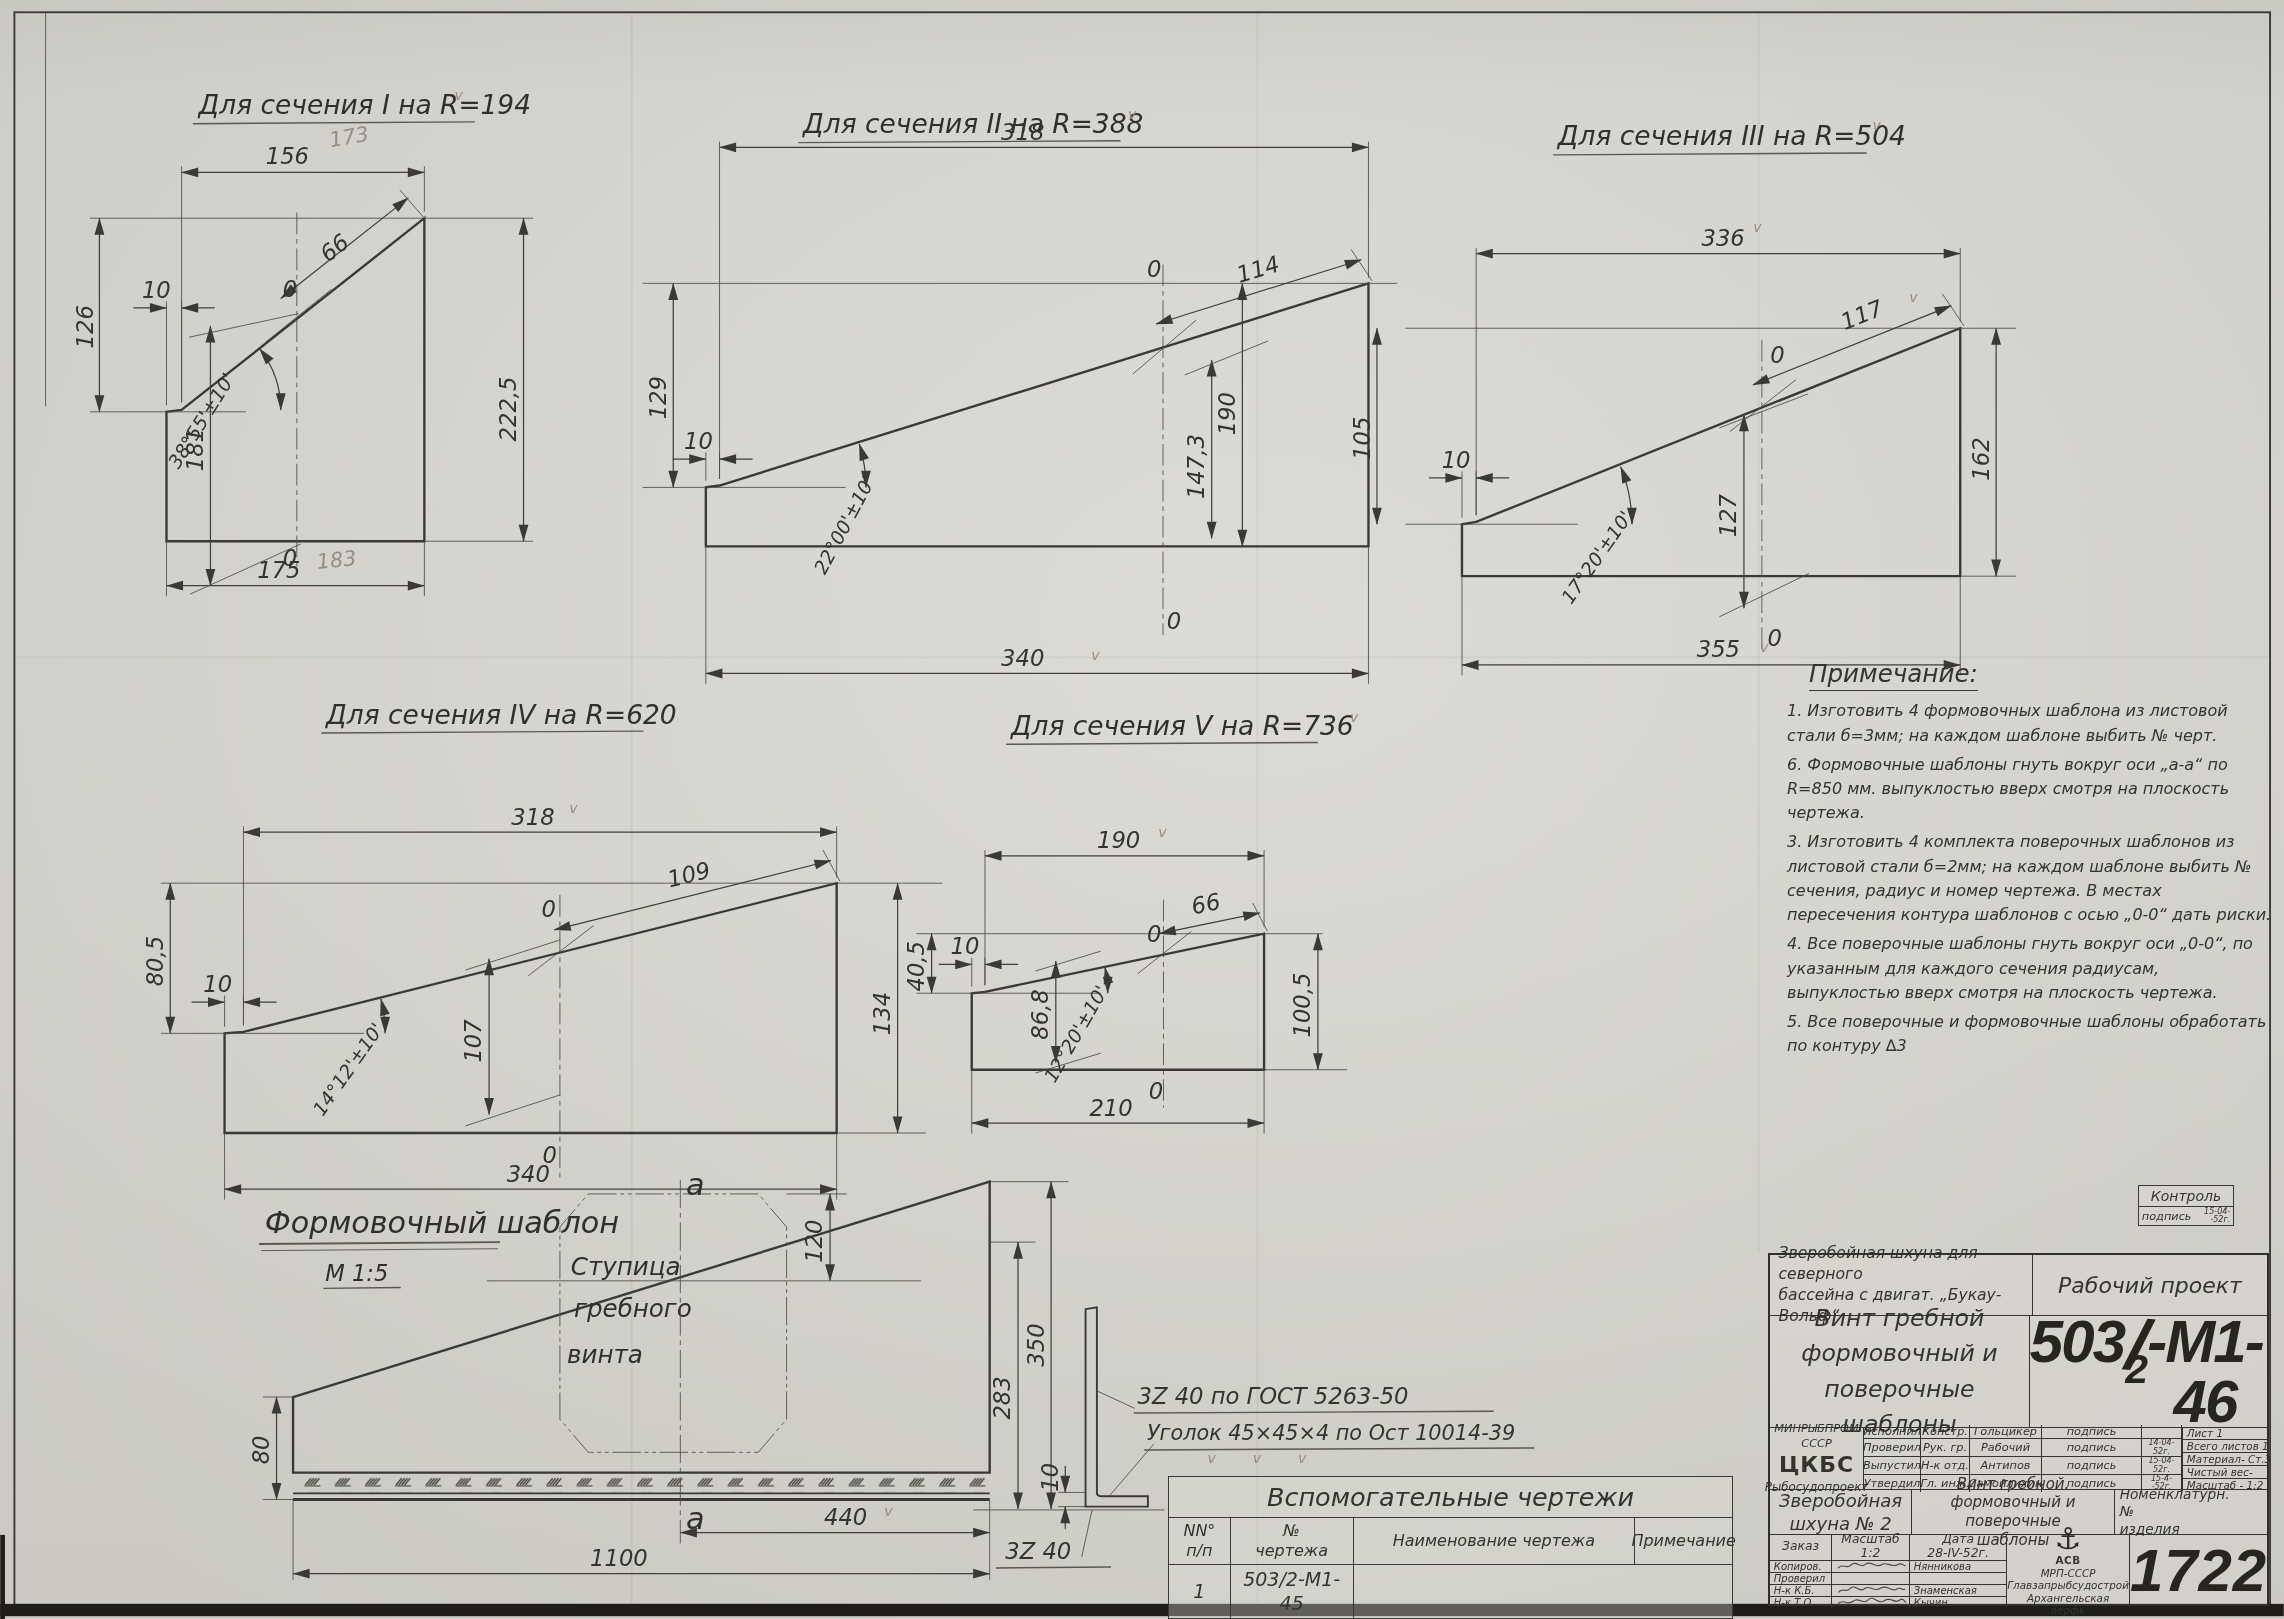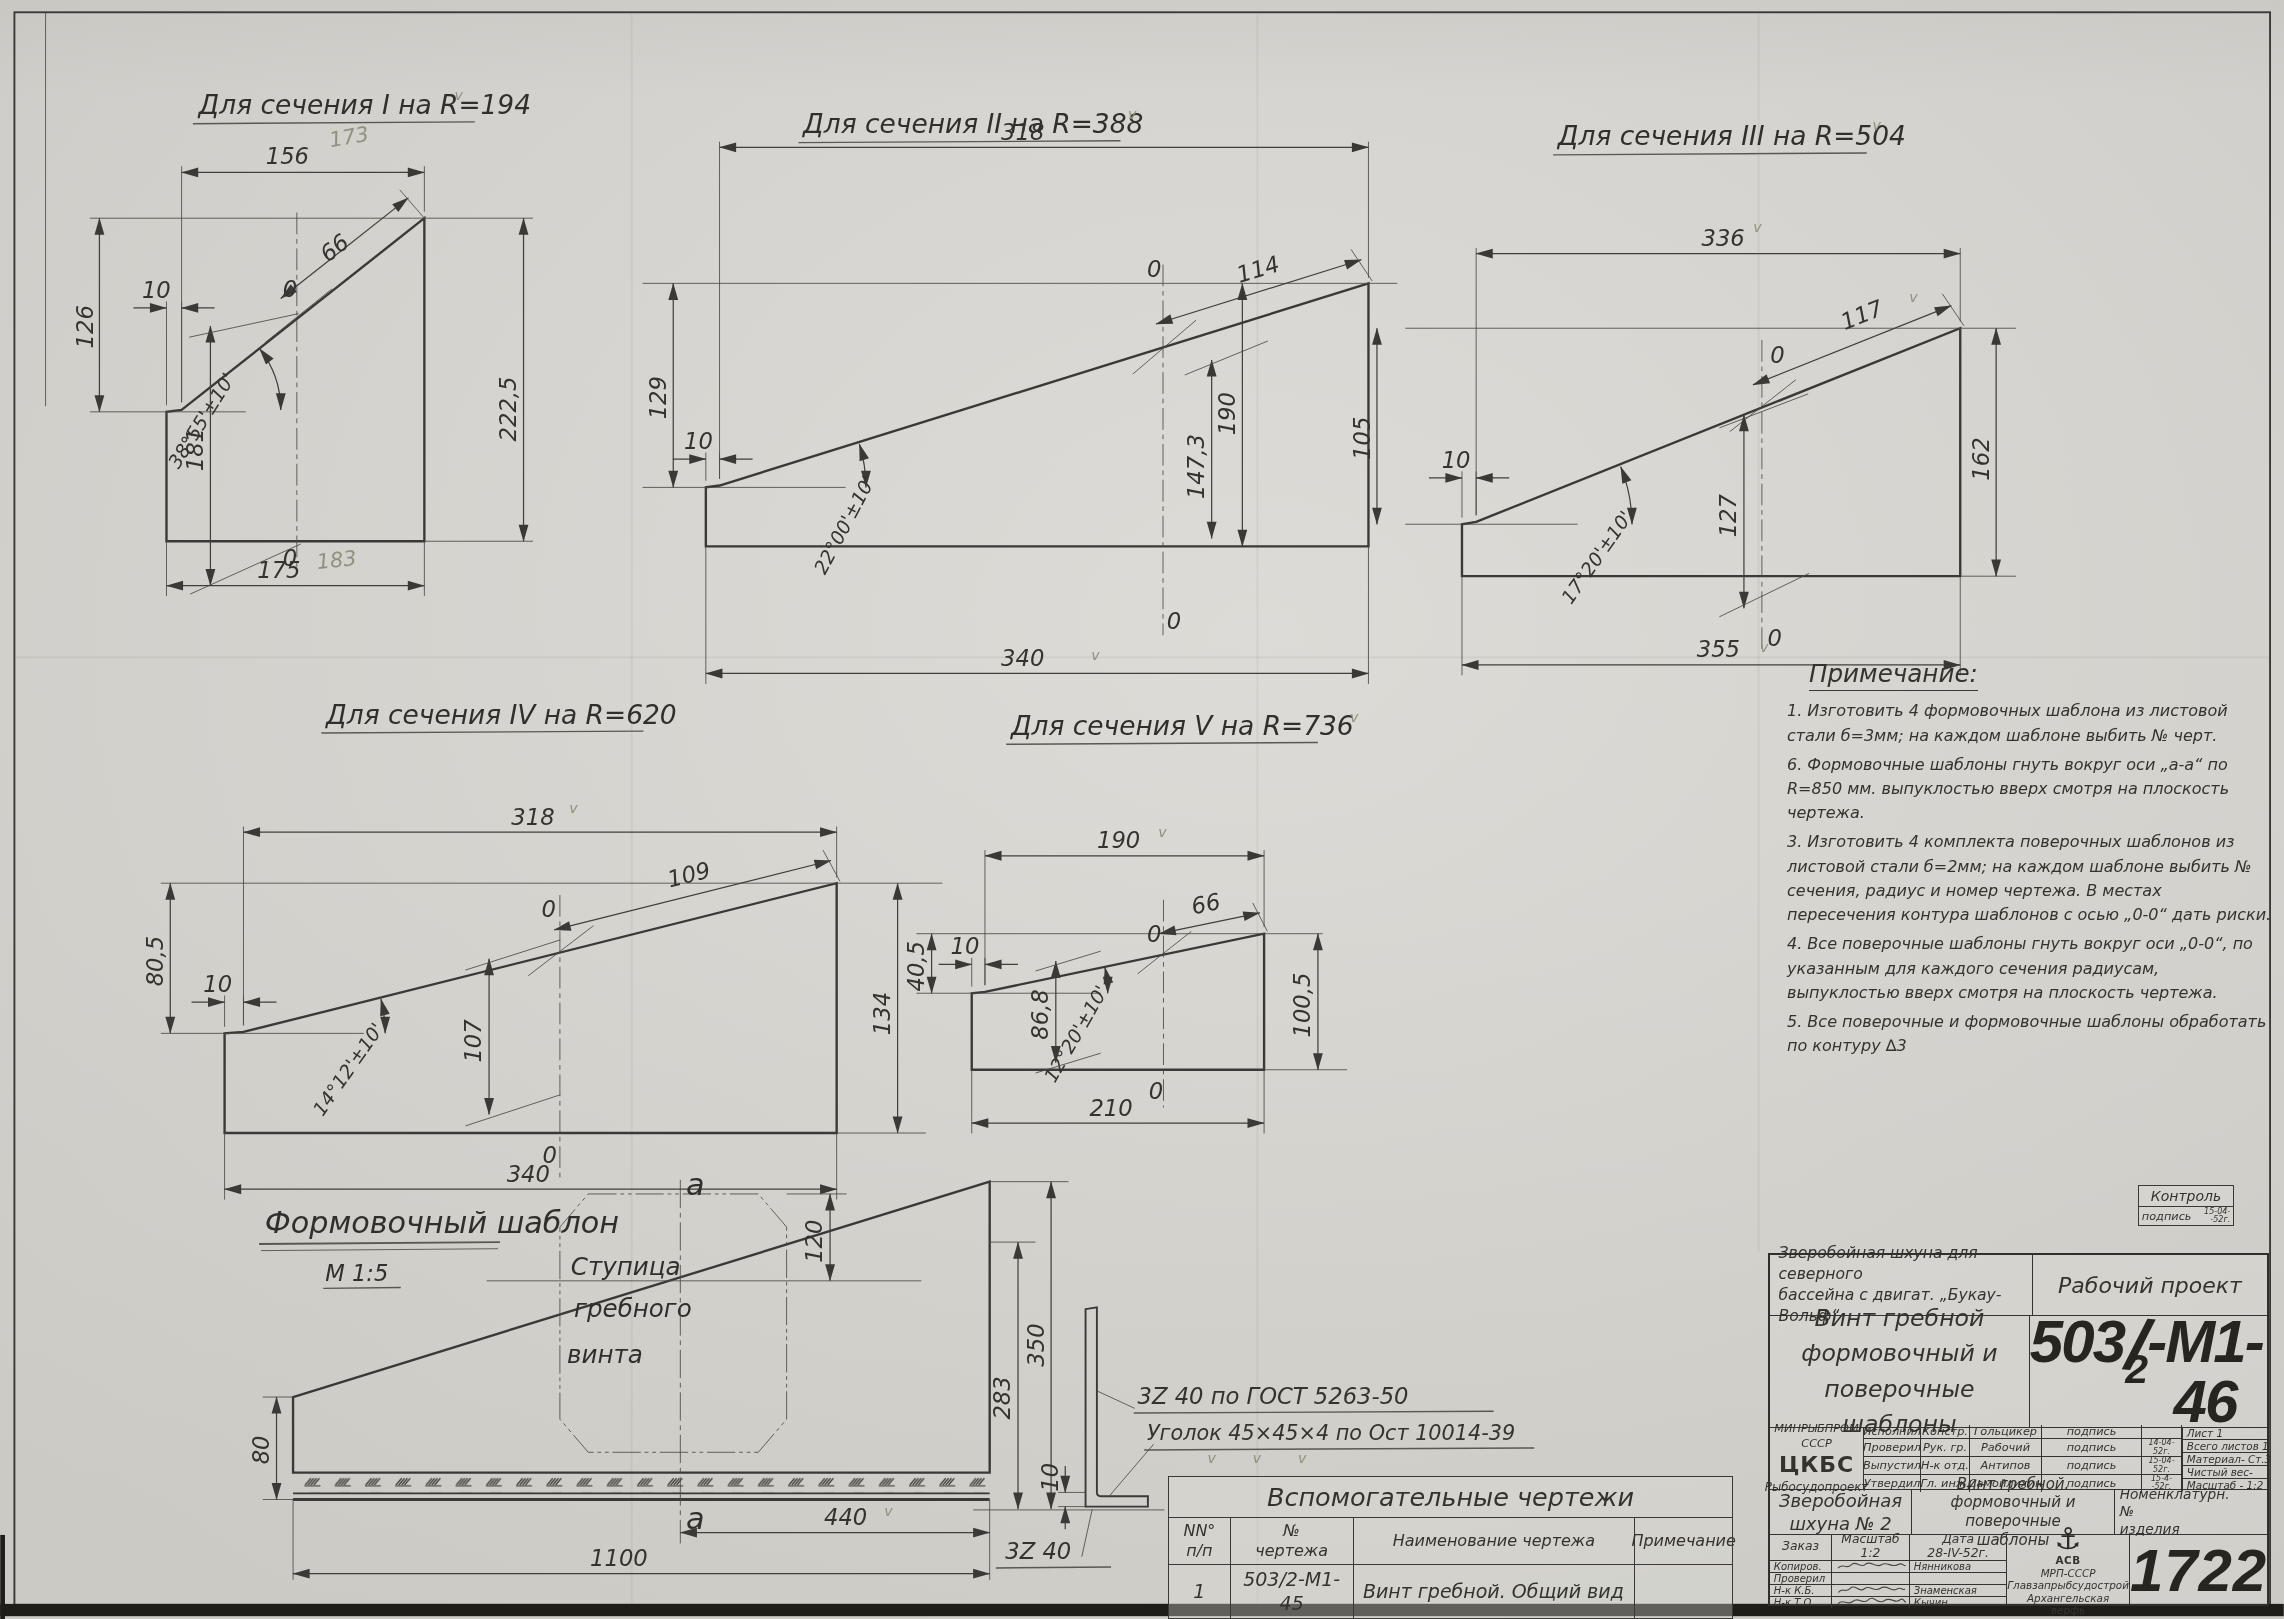--- a/index.html
+++ b/index.html
@@ -473,21 +473,20 @@
     <div class="aux-cell c1">NN°
 п/п</div>
     <div class="aux-cell c2">№
 чертежа</div>
     <div class="aux-cell c3">Наименование чертежа</div>
     <div class="aux-cell c4">Примечание</div>
   </div>
   <div class="aux-row aux-data">
     <div class="aux-cell c1">1</div>
     <div class="aux-cell c2">503/2-М1-45</div>
-    <div class="aux-cell c3" style="justify-content:flex-start;padding-left:9.4px;">Винт гребной. Общий вид</div>
     <div class="aux-cell c4"></div>
   </div>
 </div>
 
 <div id="tblock" class="abs hand">
 
   <div class="tb-row" style="height:61px;">
     <div class="tb-cell ship-name">
       <span>Зверобойная  шхуна  для  северного</span>
       <span>бассейна с двигат. „Букау-Вольф“</span>

